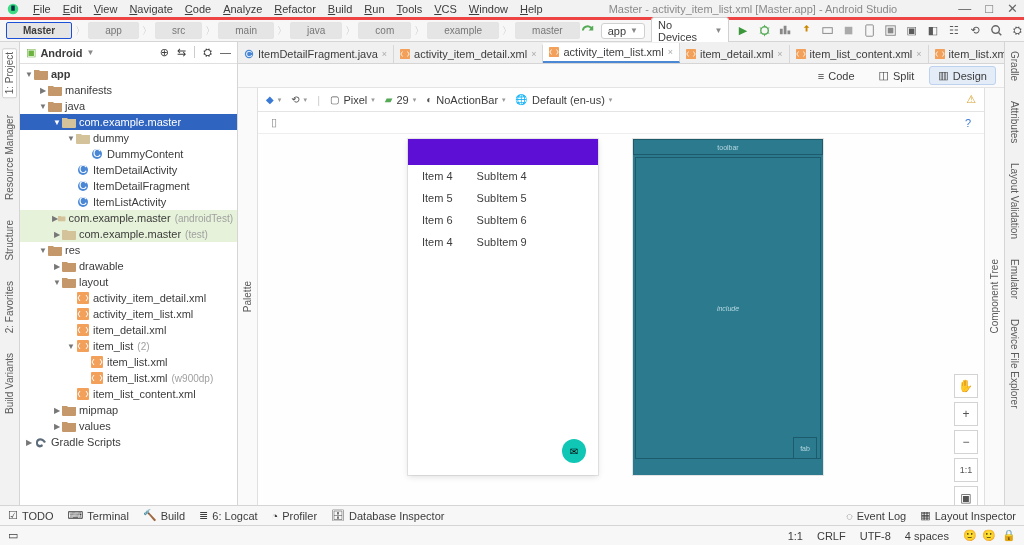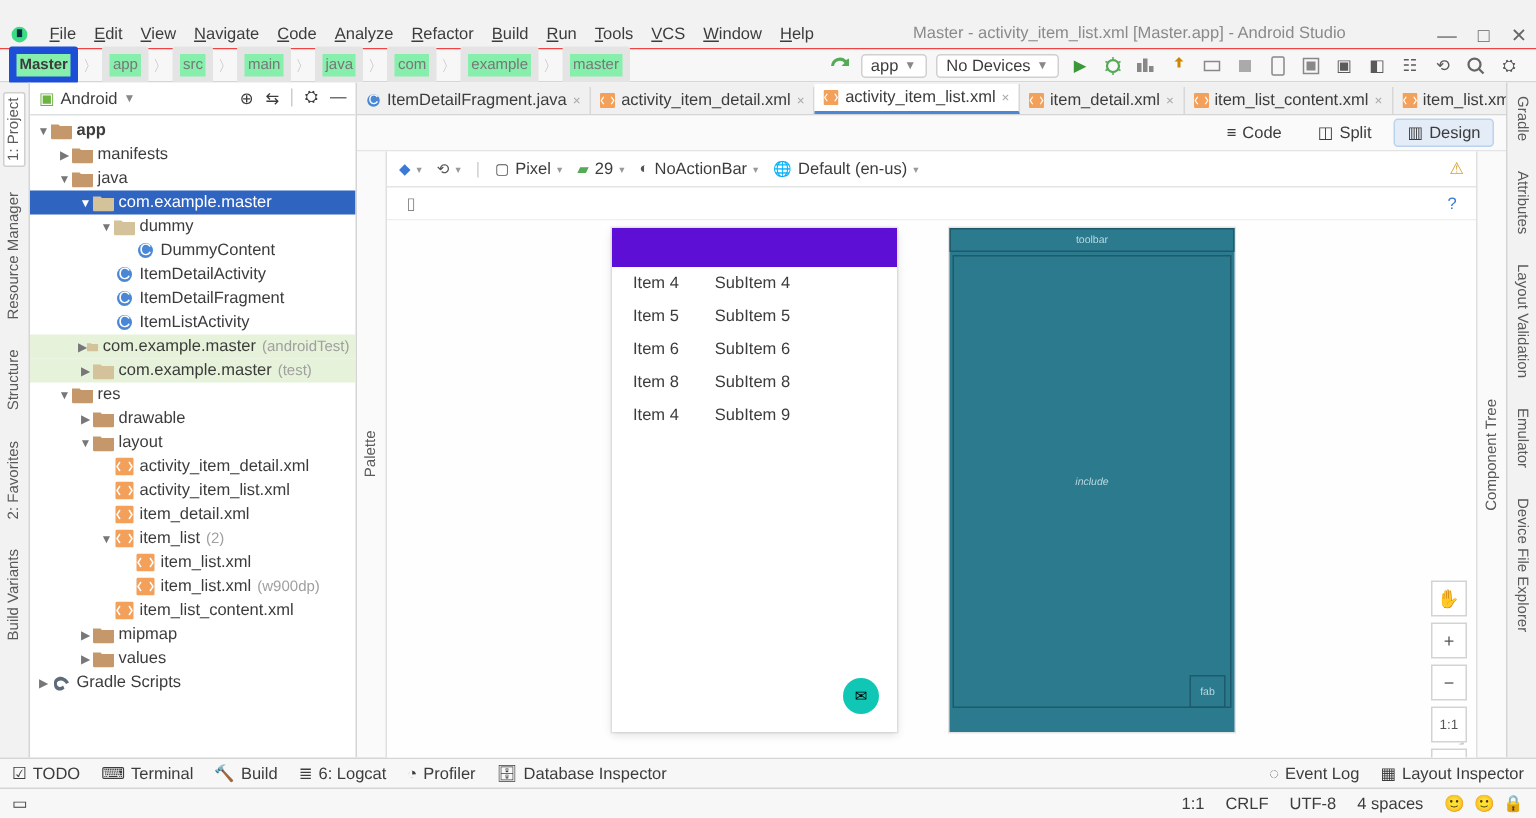--- a/index.html
+++ b/index.html
@@ -1,47 +1,47 @@
 <!DOCTYPE html>
 <html><head>
 <meta charset="utf-8">
 <style>
   *{box-sizing:border-box;margin:0;padding:0;font-family:"Segoe UI",Arial,sans-serif;font-size:11px;color:#3c3c3c;user-select:none}
   html,body{width:1024px;height:545px;overflow:hidden;background:#f2f2f2}
   svg{display:block}
   .root{width:1024px;height:545px;display:flex;flex-direction:column;background:#fff}
-  .titlebar{height:20px;display:flex;align-items:flex-start;padding:16px 6px;border-bottom:1px solid #ef4444;background:#f2f2f2}
+  .titlebar{height:20px;display:flex;align-items:center;padding:0 6px;border-bottom:3px solid #ef4444;background:#f2f2f2}
   .titlebar .logo{width:14px;height:14px;margin-right:8px}
   .menus{display:flex;gap:2px}
   .menus span{padding:1px 5px}
   .menus span u{text-decoration:underline}
   .title-center{flex:1;text-align:center;color:#8a8a8a;font-size:11px}
   .winbtns{display:flex;gap:14px;align-items:center}
   .winbtns span{font-size:13px;color:#666}
   .crumbbar{height:22px;display:flex;align-items:center;padding:0 6px;border-bottom:1px solid #d5d5d5;background:#f7f7f7}
   .crumbs{display:flex;align-items:center;gap:2px}
-  .crumb{padding:2px 2px;border:5px solid #1d4ed8;border-radius:2px;background:#86efac;font-size:10px;display:flex;align-items:center;gap:3px}
+  .crumb{padding:2px 16px;border:1px solid #1d4ed8;border-radius:2px;background:#e5e5e5;font-size:10px;display:flex;align-items:center;gap:3px}
   .crumb.bold{font-weight:600}
   .crumb.soft{border-color:#e4e4e4;color:#777}
   .crumbsep{color:#bbb;font-size:10px;margin:0 1px}
   .spacer{flex:1}
   .tbicons{display:flex;align-items:center;gap:6px;padding-right:4px}
   .ticon{width:16px;height:16px;display:flex;align-items:center;justify-content:center;color:#5a5a5a}
   .combo{display:flex;align-items:center;gap:4px;border:1px solid #d0d0d0;border-radius:3px;padding:1px 6px;background:#fff;font-size:10px;color:#555}
   .combo .tri{font-size:8px;color:#888}
   .green{color:#3a983a}
   .mainrow{flex:1;display:flex;min-height:0}
   .leftgutter,.rightgutter{width:20px;background:#f2f2f2;border-right:1px solid #d5d5d5;display:flex;flex-direction:column;align-items:center;padding-top:6px;gap:14px}
   .rightgutter{border-right:none;border-left:1px solid #d5d5d5}
   .vtab{writing-mode:vertical-rl;transform:rotate(180deg);font-size:10px;color:#5a5a5a;padding:3px 1px}
   .vtab.active{background:#fff;border:1px solid #d0d0d0;border-radius:2px}
   .projpane{width:218px;display:flex;flex-direction:column;border-right:1px solid #d5d5d5;background:#fff}
   .projhdr{height:22px;display:flex;align-items:center;padding:0 6px;border-bottom:1px solid #e0e0e0}
   .projhdr .aicon{color:#6db33f;margin-right:4px}
-  .projhdr .name{font-weight:400}
+  .projhdr .name{font-weight:700}
   .projhdr .tri{font-size:8px;color:#888;margin-left:4px}
   .projhdr .hdricons{margin-left:auto;display:flex;gap:8px;color:#8a8a8a;font-size:12px}
   .tree{flex:1;overflow:auto;padding:2px 0}
   .node{display:flex;align-items:center;height:16px;padding-right:4px;white-space:nowrap}
   .node .arrow{width:10px;text-align:center;font-size:8px;color:#777}
   .node .fold,.node .file{width:14px;height:12px;margin-right:3px}
   .node .lbl{font-size:11px}
   .node .faint{color:#a0a0a0;margin-left:4px;font-size:10px}
   .node.bold .lbl{font-weight:600}
   .node.sel{background:#2f64c1}
@@ -518,24 +518,20 @@
                   </div>
                   <div class="row">
                     <span>Item 5</span>
                     <span>SubItem 5</span>
                   </div>
                   <div class="row">
                     <span>Item 6</span>
                     <span>SubItem 6</span>
                   </div>
                   <div class="row">
-                    <span>Item 8</span>
-                    <span>SubItem 8</span>
-                  </div>
-                  <div class="row">
                     <span>Item 4</span>
                     <span>SubItem 9</span>
                   </div>
                 </div>
               <div class="fab">✉</div>
             </div>
             <div class="blueprint">
               <div class="top">toolbar</div>
               <div class="mid">include</div>
               <div class="fabslot">fab</div>

